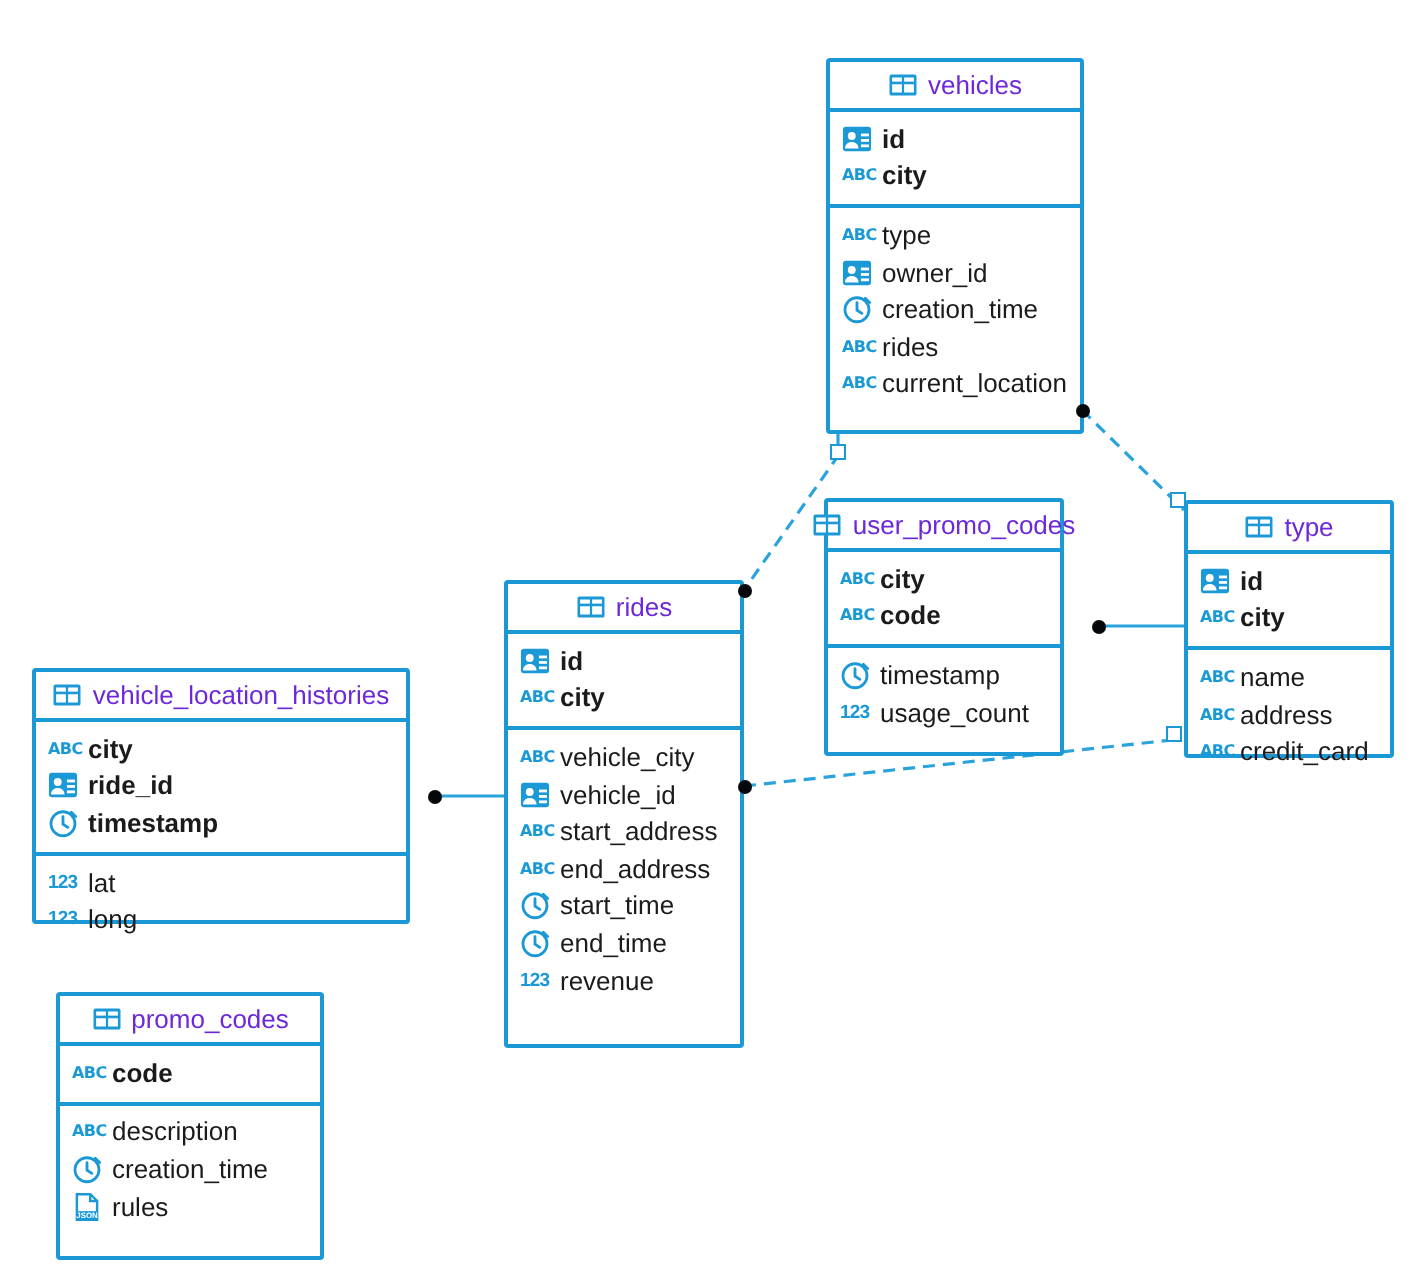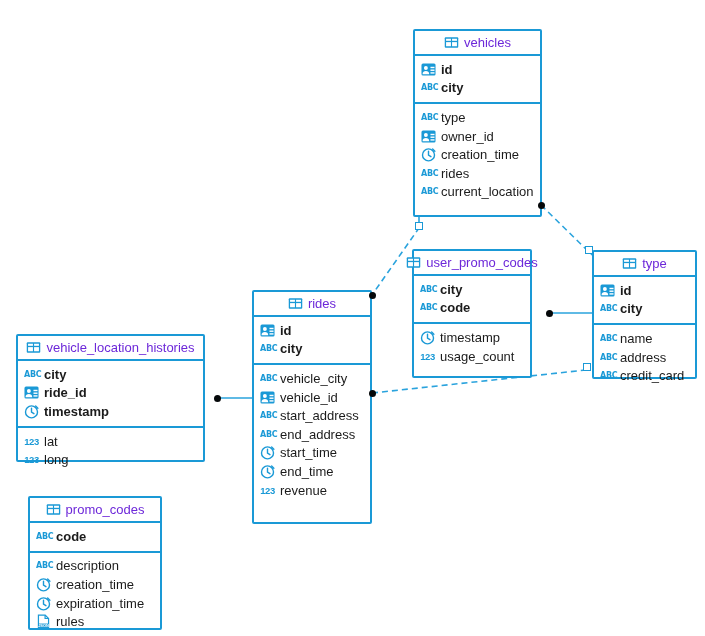--- a/index.html
+++ b/index.html
@@ -91,21 +91,21 @@
     text-align: left;
     font-family: "DejaVu Sans", sans-serif;
   }
   
   .ic-123 {
     font-size: 9.5px;
     font-weight: bold;
     color: #1a99d6;
     letter-spacing: -0.4px;
     line-height: 15px;
-    text-align: center;
+    text-align: left;
     font-family: "Liberation Sans", sans-serif;
   }
   .ic-svg svg { display: block; }
   .dot {
     position: absolute;
     width: 7px;
     height: 7px;
     border-radius: 50%;
     background: #05080a;
     z-index: 5;
@@ -455,30 +455,20 @@
               <circle cx="8" cy="8.4" r="6.4" fill="#ffffff" stroke="#1a99d6" stroke-width="1.5"></circle>
               <path d="M8 4.6V8.6L10.6 10.3" stroke="#1a99d6" stroke-width="1.5" fill="none" stroke-linecap="round"></path>
               <path d="M12.4 2.2l2.4 2.4" stroke="#1a99d6" stroke-width="1.5" stroke-linecap="round"></path>
             </svg>
           </span>
           <span class="field-name">creation_time</span>
         </div>
         <div class="field-row">
           <span class="ficon ic-svg">
             <svg width="15" height="15" viewBox="0 0 16 16" xmlns="http://www.w3.org/2000/svg">
-              <circle cx="8" cy="8.4" r="6.4" fill="#ffffff" stroke="#1a99d6" stroke-width="1.5"></circle>
-              <path d="M8 4.6V8.6L10.6 10.3" stroke="#1a99d6" stroke-width="1.5" fill="none" stroke-linecap="round"></path>
-              <path d="M12.4 2.2l2.4 2.4" stroke="#1a99d6" stroke-width="1.5" stroke-linecap="round"></path>
-            </svg>
-          </span>
-          <span class="field-name">expiration_time</span>
-        </div>
-        <div class="field-row">
-          <span class="ficon ic-svg">
-            <svg width="15" height="15" viewBox="0 0 16 16" xmlns="http://www.w3.org/2000/svg">
               <path d="M2.6 1.2h7.2l3.6 3.6v10H2.6z" fill="#ffffff" stroke="#1a99d6" stroke-width="1.3"></path>
               <path d="M9.7 1.4v3.4h3.5" fill="none" stroke="#1a99d6" stroke-width="1.3"></path>
               <rect x="2.6" y="10.2" width="10.8" height="4.6" fill="#1a99d6"></rect>
               <text x="8" y="14" font-size="4.2" font-family="Liberation Sans, sans-serif" fill="#ffffff" text-anchor="middle" font-weight="bold">JSON</text>
             </svg>
           </span>
           <span class="field-name">rules</span>
         </div>
       </div>
     </div>

